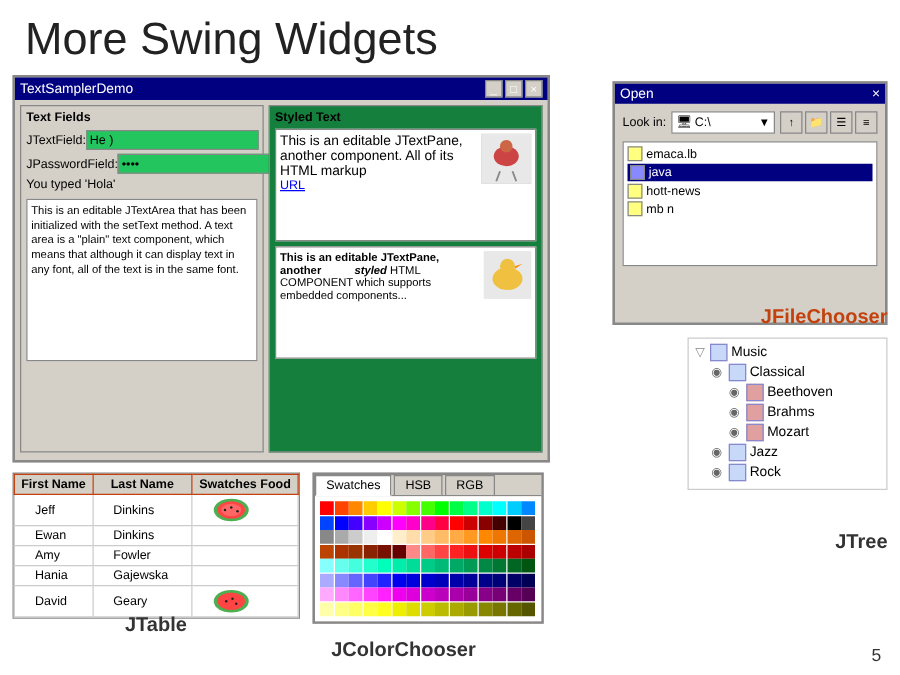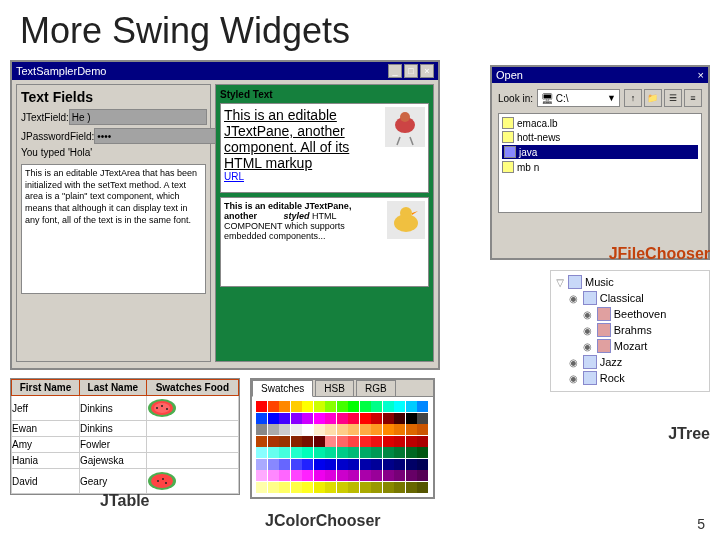--- a/index.html
+++ b/index.html
@@ -70,39 +70,39 @@
 
     
     .text-fields-panel {
       width: 195px;
       border: 1px solid #888;
       background: #d4d0c8;
       padding: 4px;
       font-size: 10px;
     }
     .panel-title {
-      font-size: 14px;
+      font-size: 10px;
       font-weight: bold;
       color: #000;
       margin-bottom: 4px;
     }
     .field-row {
       display: flex;
       align-items: center;
       margin-bottom: 3px;
       font-size: 10px;
     }
     .field-label {
       width: 80px;
       font-size: 10px;
     }
     .field-input {
       flex: 1;
       height: 16px;
-      background: #a3a3a3;
+      background: #22c55e;
       border: 1px solid #888;
       font-size: 10px;
       padding: 0 2px;
     }
 
     .typed-text {
       font-size: 10px;
       margin-bottom: 6px;
       color: #000;
     }
@@ -319,21 +319,21 @@
     }
     .jtable-container th {
       background: #d4d0c8;
       border: 1px solid #c2410c;
       padding: 2px 4px;
       font-size: 10px;
       font-weight: bold;
     }
     .jtable-container td {
       border: 1px solid #ccc;
-      padding: 2px 0;
+      padding: 2px 16px;
       font-size: 10px;
     }
     .food-cell {
       display: flex;
       align-items: center;
       gap: 3px;
     }
     .food-img {
       width: 30px;
       height: 20px;
@@ -450,21 +450,21 @@
           
           <div class="styled-text-img">
             <svg viewBox="0 0 40 40" xmlns="http://www.w3.org/2000/svg">
               <rect width="40" height="40" fill="#e8e8e8"></rect>
               <ellipse cx="20" cy="18" rx="10" ry="8" fill="#cc4444"></ellipse>
               <circle cx="20" cy="10" r="5" fill="#cc6644"></circle>
               <line x1="15" y1="30" x2="12" y2="38" stroke="#888" stroke-width="1.5"></line>
               <line x1="25" y1="30" x2="28" y2="38" stroke="#888" stroke-width="1.5"></line>
             </svg>
           </div>
-          <p style="font-size:14px; color:#000;text-decoration:underline;">
+          <p style="font-size:11px; color:#000;">
             <span>This is an editable JTextPane, another component. All of its HTML markup</span>
           </p>
           <span class="url-text">URL</span>
         </div>
         <div class="styled-content-box2">
           <div style="width:38px; height:38px; background:#e8e8e8; float:right; margin-left:4px;">
             <svg viewBox="0 0 38 38" xmlns="http://www.w3.org/2000/svg">
               <rect width="38" height="38" fill="#e8e8e8"></rect>
               <ellipse cx="19" cy="22" rx="12" ry="9" fill="#f0c040"></ellipse>
               <circle cx="19" cy="12" r="6" fill="#f0c040"></circle>
@@ -499,27 +499,27 @@
           <div class="small-icon-btn" title="New Folder">📁</div>
           <div class="small-icon-btn" title="List">☰</div>
           <div class="small-icon-btn" title="Details">≡</div>
         </div>
       </div>
       <div class="file-list">
         <div class="file-item">
           <div class="file-icon"></div>
           <span>emaca.lb</span>
         </div>
+        <div class="file-item file-selected">
+          <div class="file-icon" style="background:#8888ff;"></div>
+          <span>java</span>
+        </div>
         <div class="file-item">
           <div class="file-icon"></div>
           <span>hott-news</span>
-        </div>
-        <div class="file-item file-selected">
-          <div class="file-icon" style="background:#8888ff;"></div>
-          <span>java</span>
         </div>
         <div class="file-item">
           <div class="file-icon"></div>
           <span>mb n</span>
         </div>
       </div>
     </div>
   </div>
 
   <div class="jfilechooser-label">JFileChooser</div>

